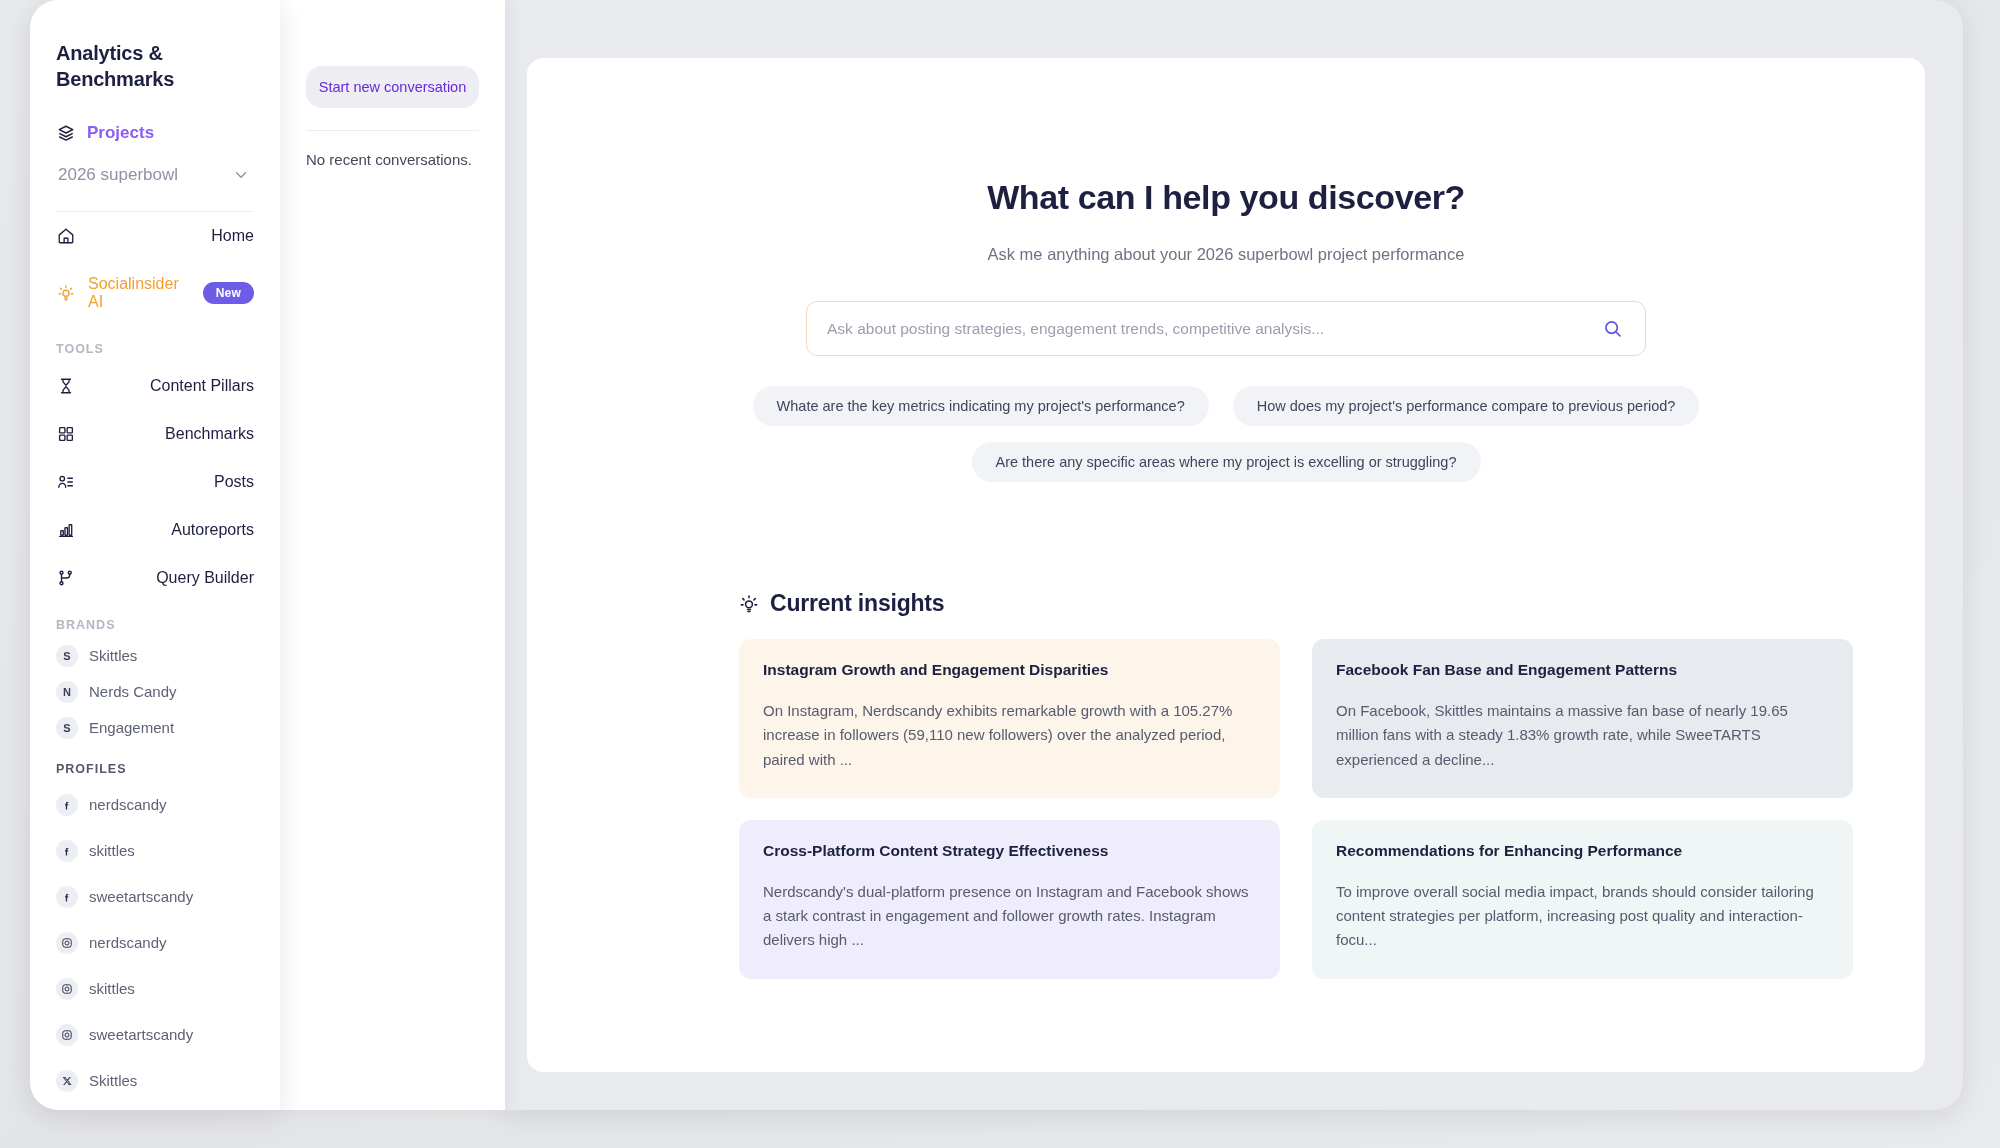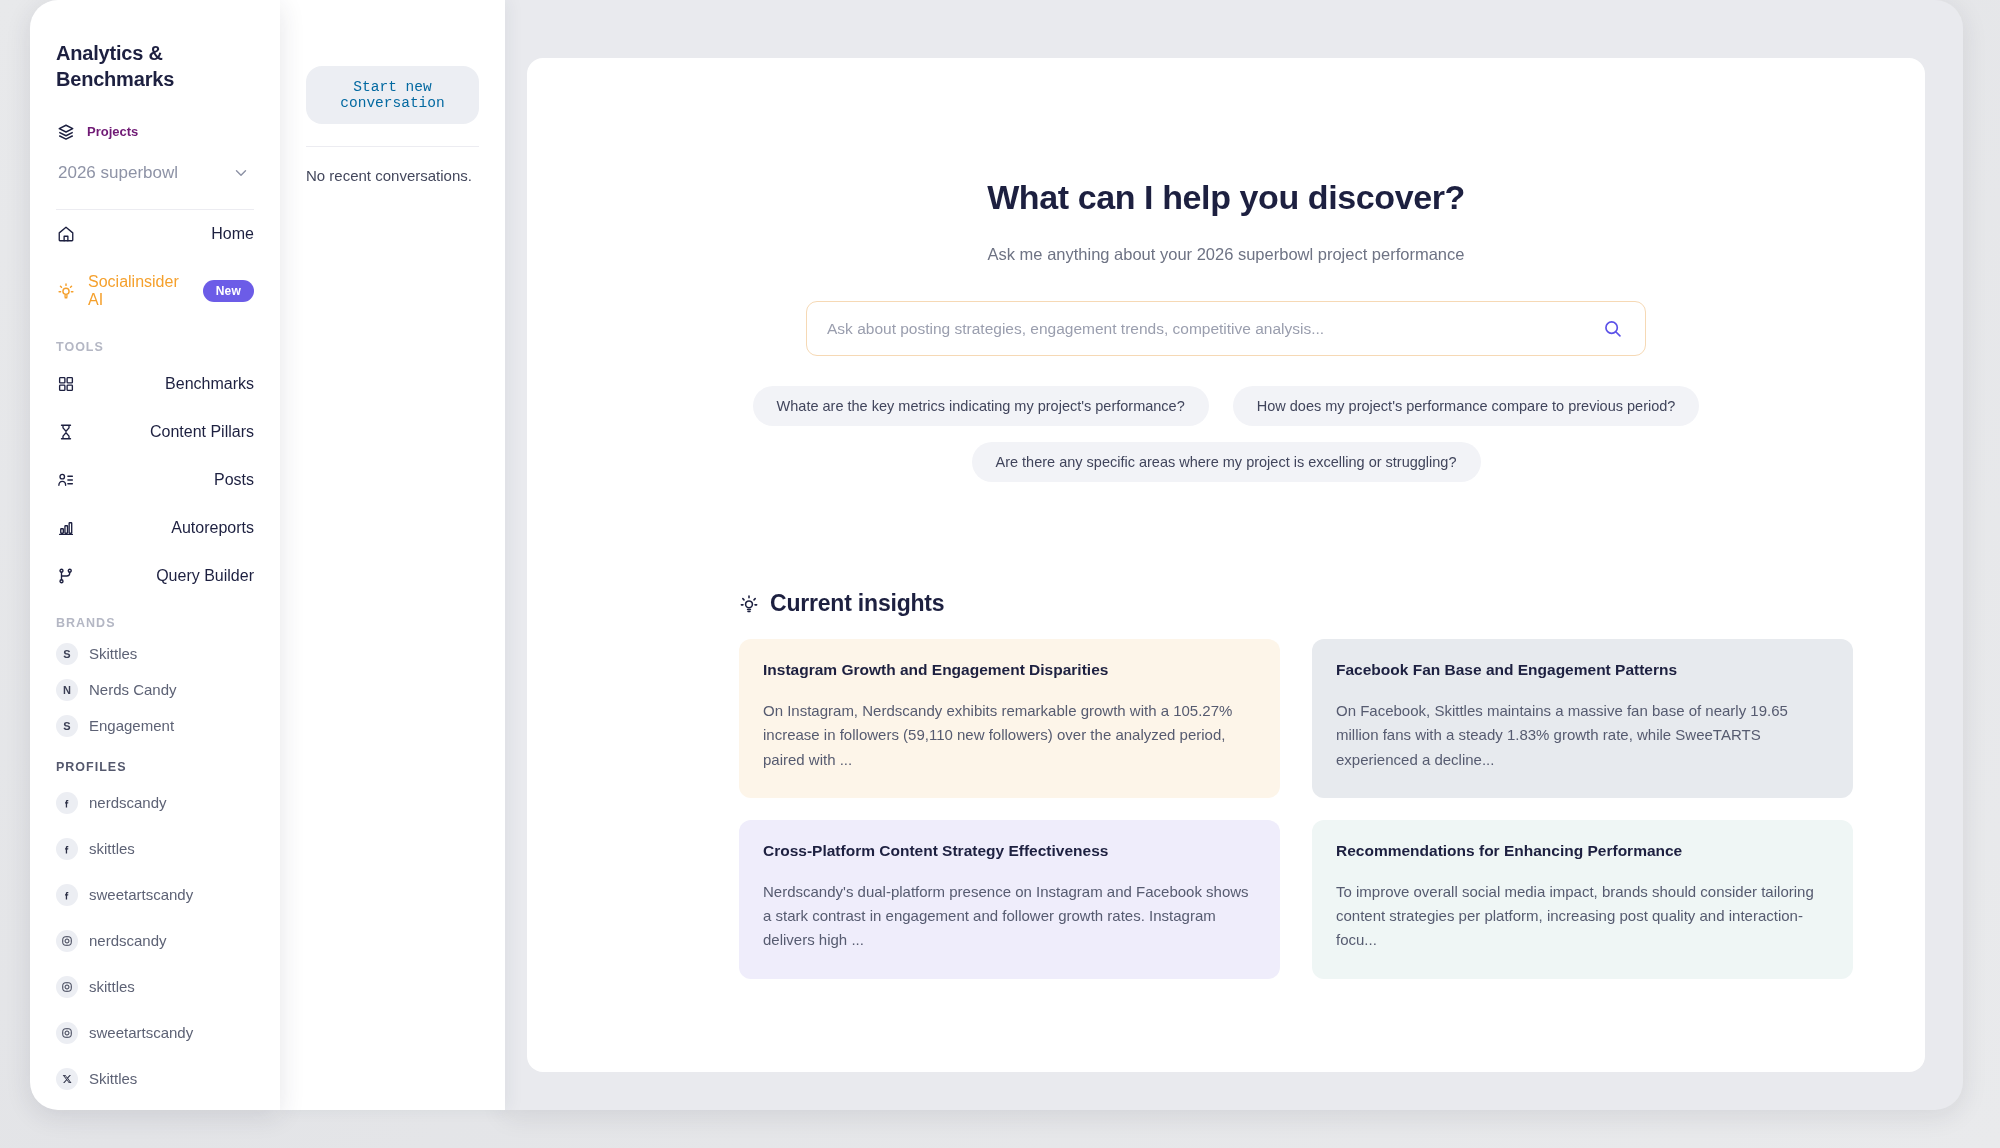--- a/index.html
+++ b/index.html
@@ -34,21 +34,21 @@
     z-index: 3;
     overflow: hidden;
   }
   .sb-head { padding: 40px 26px 0 26px; }
   .sb-title {
     font-size: 20px; font-weight: 700; color: #1d2040;
     line-height: 1.32; letter-spacing: -.2px;
   }
   .sb-projects {
     display: flex; align-items: center; gap: 12px;
-    margin-top: 30px; font-size: 13px; font-weight: 700; color: #701a75;
+    margin-top: 30px; font-size: 17px; font-weight: 700; color: #8b5cf6;
   }
   .sb-project-select {
     display: flex; align-items: center; justify-content: space-between;
     margin: 22px 0 0 0; padding: 0 4px 0 2px;
     font-size: 17px; color: #8e93a6;
   }
   .sb-divider { height:1px; background:#ececf1; margin: 26px 0 0 0; }
 
   .nav { padding: 0 26px; }
   .nav-item {
@@ -101,22 +101,22 @@
   .convo-title { font-size: 14.5px; font-weight: 700; color: #1d2040; line-height: 1.25; }
   .convo-sub {
     display:flex; align-items:center; gap:7px;
     font-size: 13px; color: #8e93a6; margin-top: 5px;
   }
   .convo-sub svg { width: 13px; height: 13px; flex:none; }
   .btn-newconvo {
     width: 100%; margin-top: 26px;
     background: #eceef3; border: none; border-radius: 16px;
     padding: 13px 10px;
-    font-size: 14.5px; color: #0369a1;
-    font-family: Liberation Mono, monospace; text-align: center; cursor: pointer;
+    font-size: 14.5px; color: #6d28d9;
+    font-family: Liberation Sans, sans-serif; text-align: center; cursor: pointer;
   }
   .convo-divider { height: 1px; background: #ececf1; margin: 22px 0 18px 0; }
   .convo-empty { font-size: 15px; color: #43475c; line-height: 1.5; }
 
   
   .main-wrap {
     flex: 1;
     background: #e9eaee;
     border-top-right-radius: 28px;
     border-bottom-right-radius: 28px;
@@ -236,37 +236,37 @@
           </svg>
         </span>
         <span>Socialinsider AI</span>
         <span class="badge-new">New</span>
       </div>
 
       <div class="sec-label">TOOLS</div>
 
       <div class="nav-item">
         <span class="ic">
+          <svg viewBox="0 0 24 24" fill="none" stroke="#1d2040" stroke-width="1.8" stroke-linecap="round" stroke-linejoin="round">
+              <path d="M6 3h12M6 21h12M8 3v3.5L12 11l4-4.5V3M8 21v-3.5L12 13l4 4.5V21"></path>
+            </svg>
+        </span>
+        <span>Content Pillars</span>
+      </div>
+
+      <div class="nav-item">
+        <span class="ic">
           <svg viewBox="0 0 24 24" fill="none" stroke="#1d2040" stroke-width="1.8">
               <rect x="3.5" y="3.5" width="7" height="7" rx="1"></rect>
               <rect x="13.5" y="3.5" width="7" height="7" rx="1"></rect>
               <rect x="3.5" y="13.5" width="7" height="7" rx="1"></rect>
               <rect x="13.5" y="13.5" width="7" height="7" rx="1"></rect>
             </svg>
         </span>
         <span>Benchmarks</span>
-      </div>
-
-      <div class="nav-item">
-        <span class="ic">
-          <svg viewBox="0 0 24 24" fill="none" stroke="#1d2040" stroke-width="1.8" stroke-linecap="round" stroke-linejoin="round">
-              <path d="M6 3h12M6 21h12M8 3v3.5L12 11l4-4.5V3M8 21v-3.5L12 13l4 4.5V21"></path>
-            </svg>
-        </span>
-        <span>Content Pillars</span>
       </div>
 
       <div class="nav-item">
         <span class="ic">
           <svg viewBox="0 0 24 24" fill="none" stroke="#1d2040" stroke-width="1.8" stroke-linecap="round">
               <circle cx="7" cy="7.5" r="3"></circle>
               <path d="M2.5 19c0-3.2 2-5.2 4.5-5.2S11.5 15.8 11.5 19"></path>
               <path d="M14.5 7h6M14.5 12h6M14.5 17h6"></path>
             </svg>
         </span>

